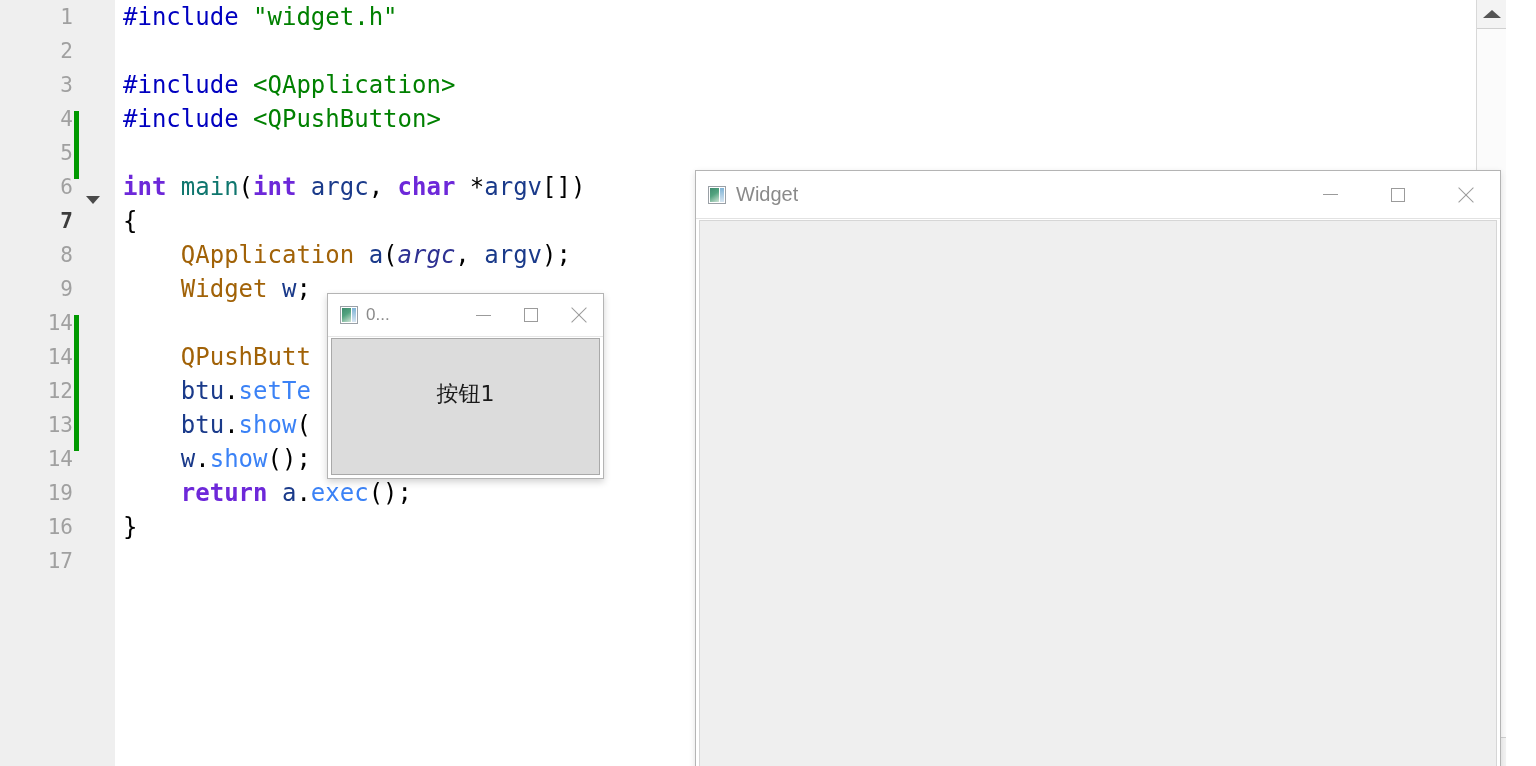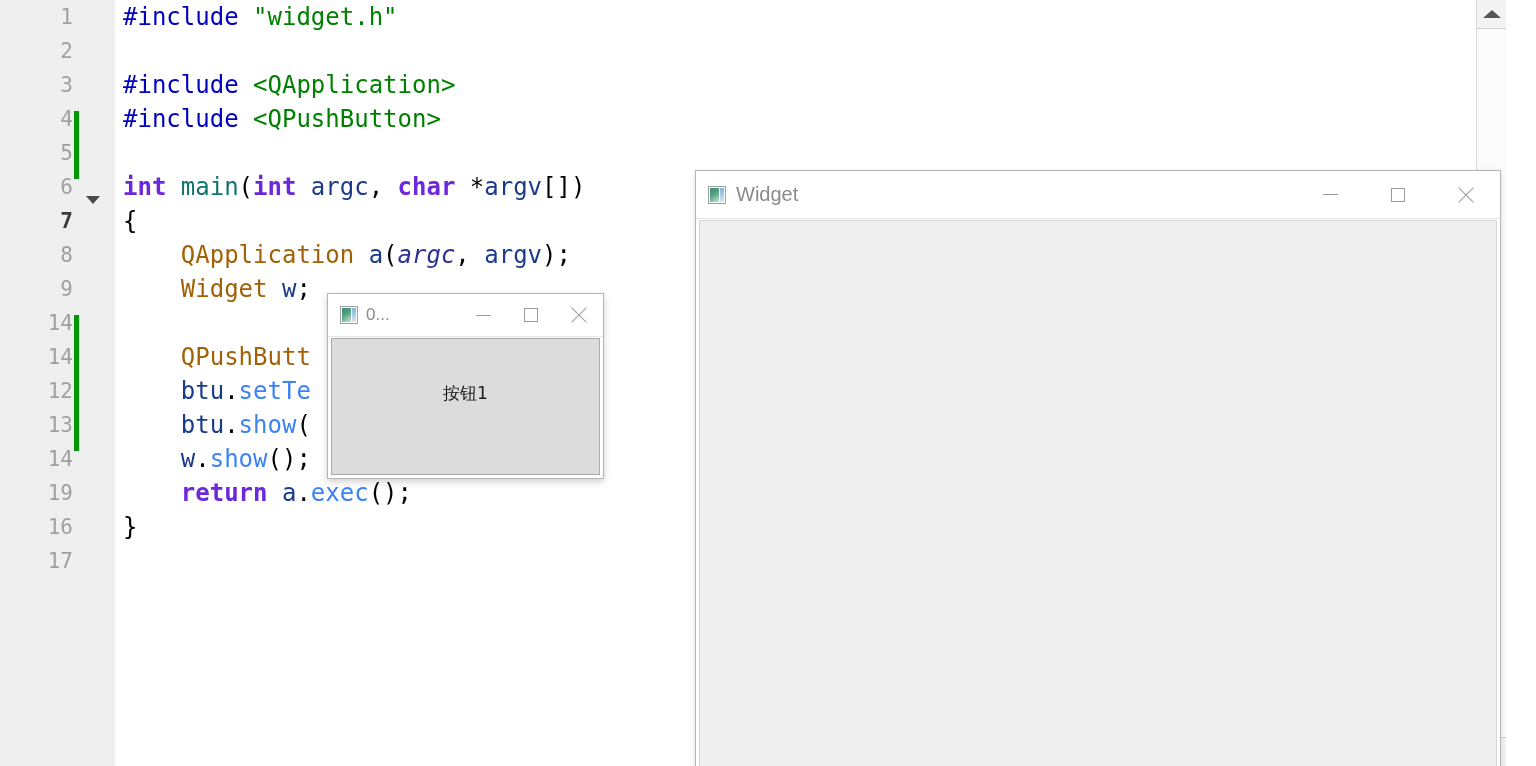--- a/index.html
+++ b/index.html
@@ -279,21 +279,21 @@
     box-sizing: border-box;
   }
   #push-button {
     position: absolute;
     left: 0; right: 0;
     top: 0; bottom: 0;
     display: flex;
     align-items: center;
     justify-content: center;
     font-family: "DejaVu Sans", sans-serif;
-    font-size: 17px;
+    font-size: 22px;
     color: #1a1a1a;
     background: transparent;
     border: none;
     padding: 0 0 26px 0;
   }
 </style>
 </head>
 <body>
 
 <div id="editor">

